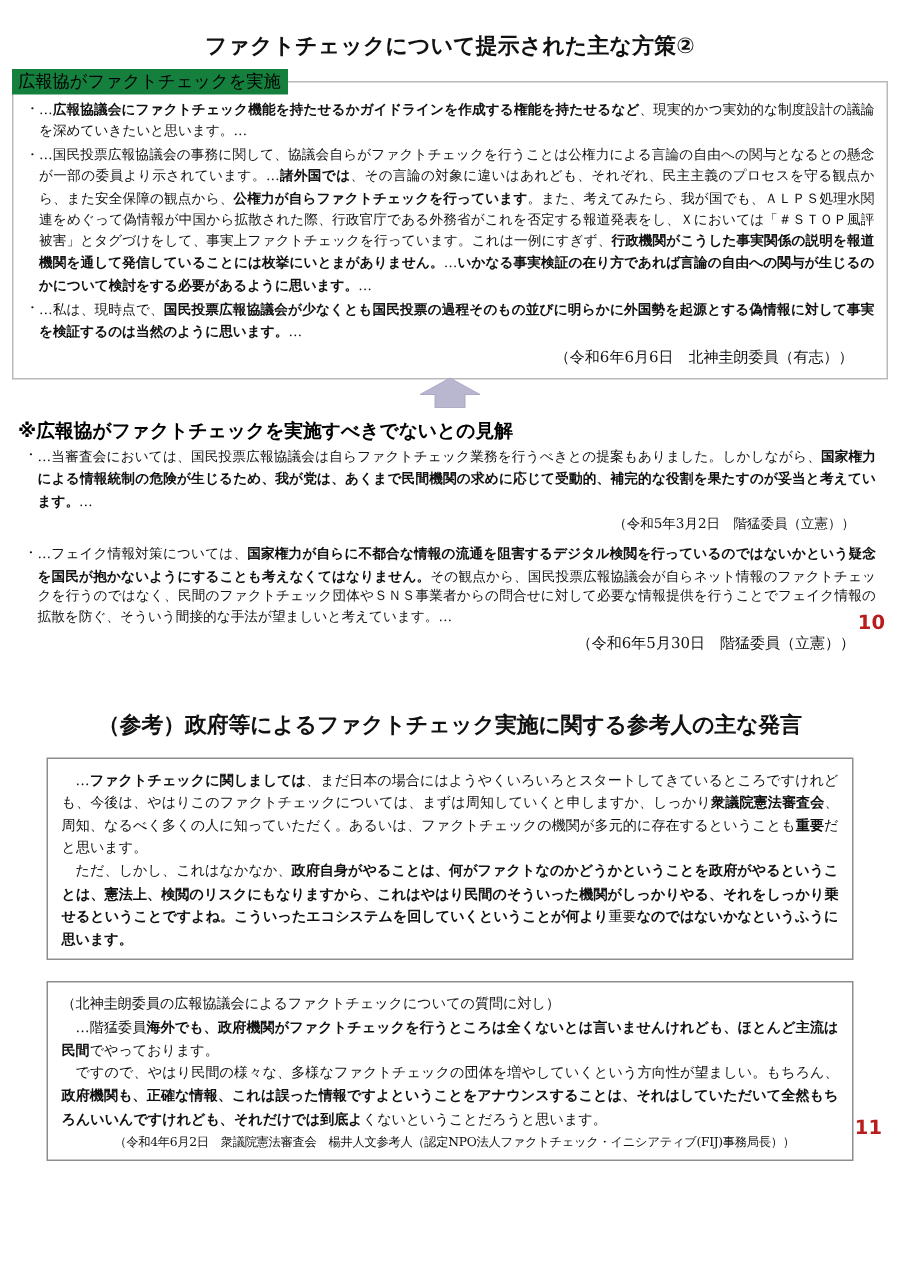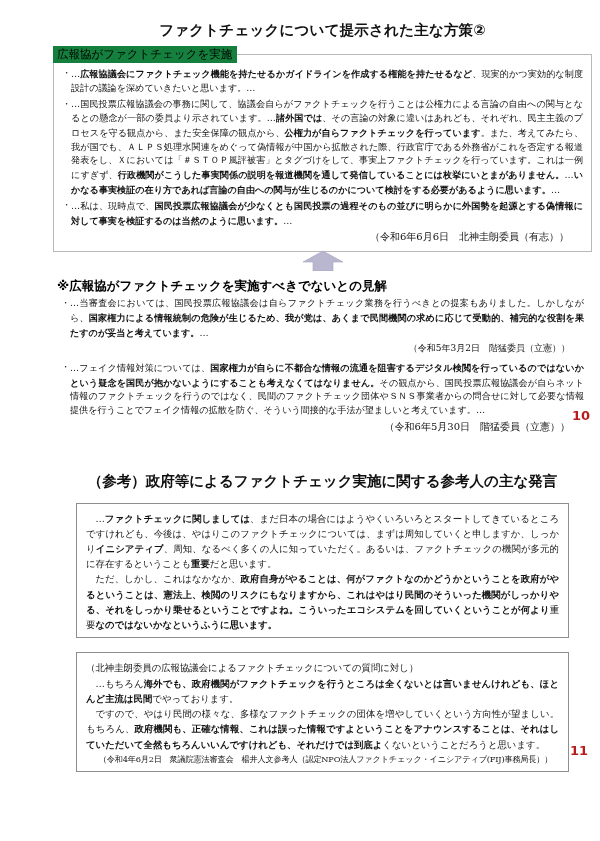--- a/index.html
+++ b/index.html
@@ -4,21 +4,21 @@
 <style>
   html,body{margin:0;padding:0;}
   body{
     width:600px;height:841px;
     background:#ffffff;
     font-family:"DejaVu Serif","Liberation Serif",serif;
     color:#111;
     position:relative;
     overflow:hidden;
   }
-  .page{position:relative;margin-left:45px;}
+  .page{position:relative;}
 
   
   .slide10{padding:0 8px;}
   .slide-title{
     text-align:center;
     font-family:"DejaVu Sans","Liberation Sans",sans-serif;
     font-weight:bold;
     font-size:14.5px;
     letter-spacing:.2px;
     padding-top:21px;
@@ -194,25 +194,25 @@
   </div>
 
   <div class="pagenum pn10">10</div>
 </div>
 
 <div class="page slide11">
 
   <div class="slide-title11">（参考）政府等によるファクトチェック実施に関する参考人の主な発言</div>
 
   <div class="quotebox">
-    <p class="indent"><span>…</span><b>ファクトチェックに関しましては</b><span>、まだ日本の場合にはようやくいろいろとスタートしてきているところですけれども、今後は、やはりこのファクトチェックについては、まずは周知していくと申しますか、しっかり</span><b>イニシアティブ</b><span>、周知、なるべく多くの人に知っていただく。あるいは、ファクトチェックの機関が多元的に存在するということも</span><b>重要</b><span>だと思います。</span></p>
+    <p class="indent"><span>…</span><b>ファクトチェックに関しましては</b><span>、まだ日本の場合にはようやくいろいろとスタートしてきているところですけれども、今後は、やはりこのファクトチェックについては、まずは周知していくと申しますか、しっかり</span><b>衆議院憲法審査会</b><span>、周知、なるべく多くの人に知っていただく。あるいは、ファクトチェックの機関が多元的に存在するということも</span><b>重要</b><span>だと思います。</span></p>
     <p class="indent"><span>ただ、しかし、これはなかなか、</span><b>政府自身がやることは、何がファクトなのかどうかということを政府がやるということは、憲法上、検閲のリスクにもなりますから、これはやはり民間のそういった機関がしっかりやる、それをしっかり乗せるということですよね。こういったエコシステムを回していくということが何より</b><span>重要</span><b>なのではないかなというふうに思います。</b></p>
   </div>
 
   <div class="quotebox">
     <p class="qlead">（北神圭朗委員の広報協議会によるファクトチェックについての質問に対し）</p>
-    <p class="indent"><span>…もちろん</span><b>海外でも、政府機関がファクトチェックを行うところは全くないとは言いませんけれども、ほとんど主流は民間</b><span>でやっております。</span></p>
+    <p class="indent"><span>…階猛委員</span><b>海外でも、政府機関がファクトチェックを行うところは全くないとは言いませんけれども、ほとんど主流は民間</b><span>でやっております。</span></p>
     <p class="indent"><span>ですので、やはり民間の様々な、多様なファクトチェックの団体を増やしていくという方向性が望ましい。もちろん、</span><b>政府機関も、正確な情報、これは誤った情報ですよということをアナウンスすることは、それはしていただいて全然もちろんいいんですけれども、それだけでは到底よ</b><span>くないということだろうと思います。</span></p>
     <span class="qattrib-left">（令和4年6月2日　衆議院憲法審査会　楊井人文参考人（認定NPO法人ファクトチェック・イニシアティブ(FIJ)事務局長））</span>
   </div>
 
   <div class="pagenum pn11">11</div>
 </div>
 
 </body></html>

